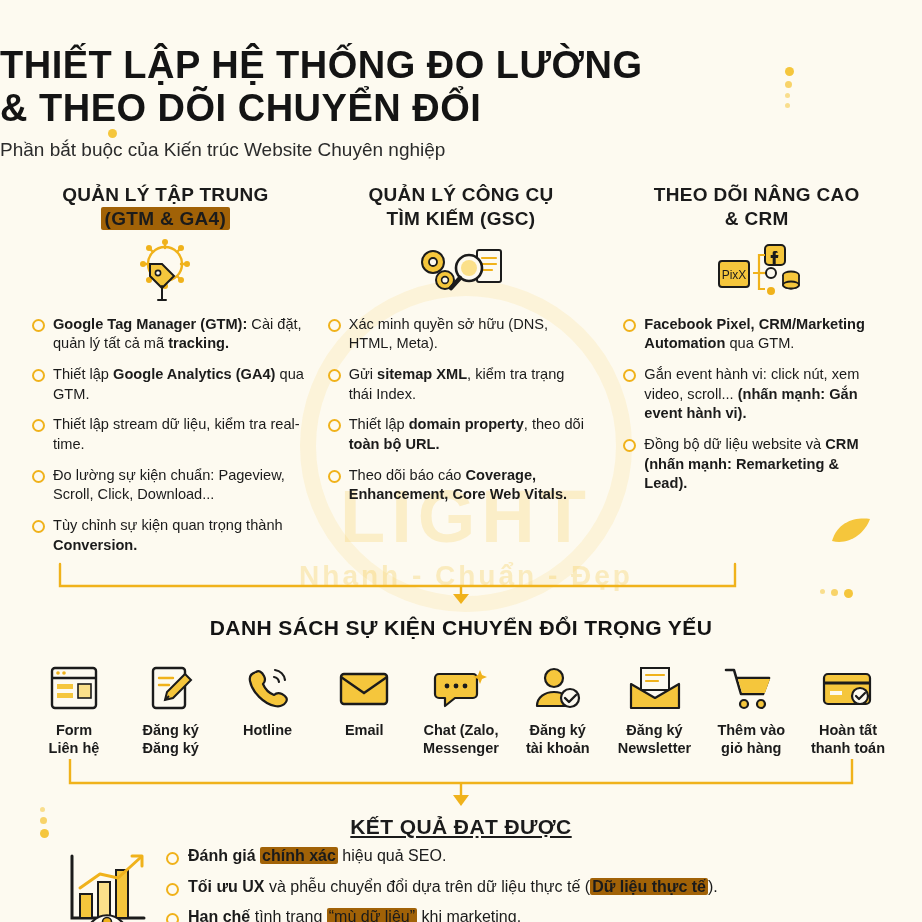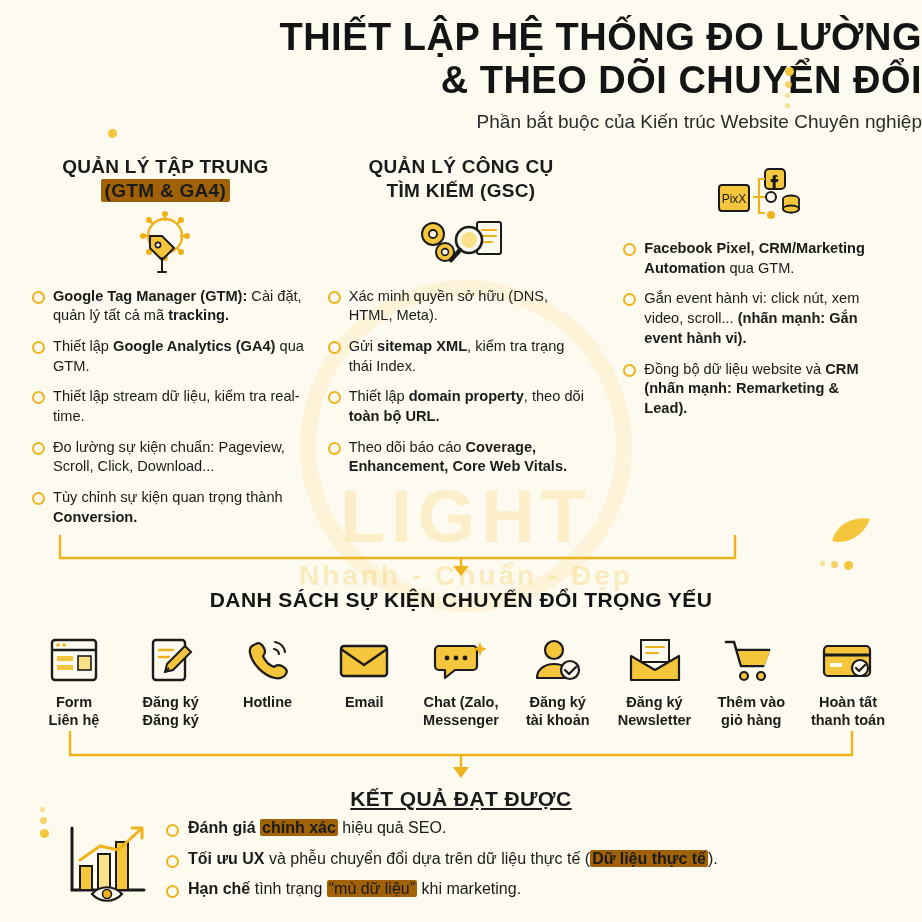--- a/index.html
+++ b/index.html
@@ -34,21 +34,21 @@
     font-size:28px;font-weight:bold;letter-spacing:3px;
     color:rgba(245,198,60,.28);
     margin-top:6px;
   }
   
   .layer{position:relative;z-index:2;}
   .hl{background:#a16207;padding:0 2px;border-radius:2px;}
   b,.bold{font-weight:bold;}
 
   
-  .header{padding-top:16px;text-align:right;}
+  .header{padding-top:44px;text-align:left;}
   .h-line{
     font-size:38px;font-weight:bold;letter-spacing:.5px;line-height:1.12;
     color:#141414;
   }
   .h-sub{
     margin-top:10px;font-size:19px;color:#2b2b2b;
   }
   .dots-v{position:absolute;}
   .dot{width:9px;height:9px;border-radius:50%;background:#f5c63c;margin:5px 0;}
   .dot.sm{width:7px;height:7px;opacity:.75;}
@@ -218,20 +218,24 @@
             <span>Thiết lập <b>domain property</b>, theo dõi <b>toàn bộ URL.</b></span>
           </div>
         <div class="bullet">
             <span class="bdot"></span>
             <span>Theo dõi báo cáo <b>Coverage, Enhancement, Core Web Vitals.</b></span>
           </div>
       </div>
     </div>
 
     <div class="col col3">
+      <div class="col-title">
+        <div>THEO DÕI NÂNG CAO</div>
+        <div>&amp; CRM</div>
+      </div>
       <div class="col-icon">
         <svg width="88" height="64" viewBox="0 0 88 64">
           <rect x="6" y="20" width="30" height="26" rx="3" fill="#f5c63c" stroke="#1b1b1b" stroke-width="2"></rect>
           <text x="21" y="38" font-size="12" font-family="Liberation Sans, sans-serif" text-anchor="middle" fill="#1b1b1b">PixX</text>
           <rect x="52" y="4" width="20" height="20" rx="4" fill="#f5c63c" stroke="#1b1b1b" stroke-width="2"></rect>
           <path d="M64 10h-2.5c-1.2 0-1.8.7-1.8 1.9V14h-2v3h2v7h3v-7h2.3l.4-3H62.7v-1.4c0-.6.2-.9.9-.9H65z" fill="#1b1b1b"></path>
           <g stroke="#f0b21b" stroke-width="2.2" fill="none">
             <path d="M40 32h6v-18h6"></path>
             <path d="M46 32h8"></path>
             <path d="M40 32h6v16h6"></path>

